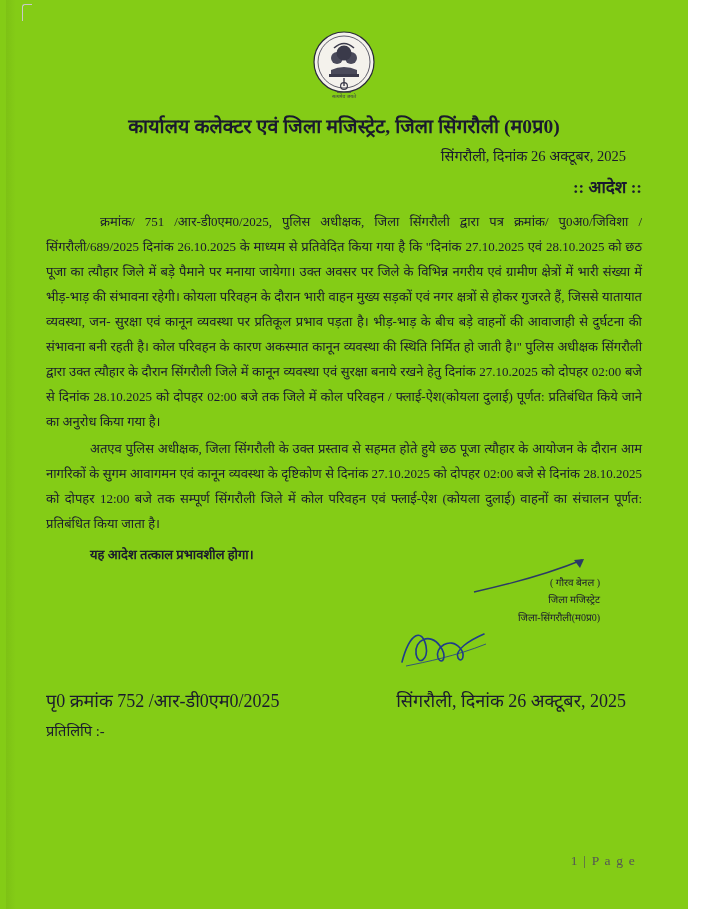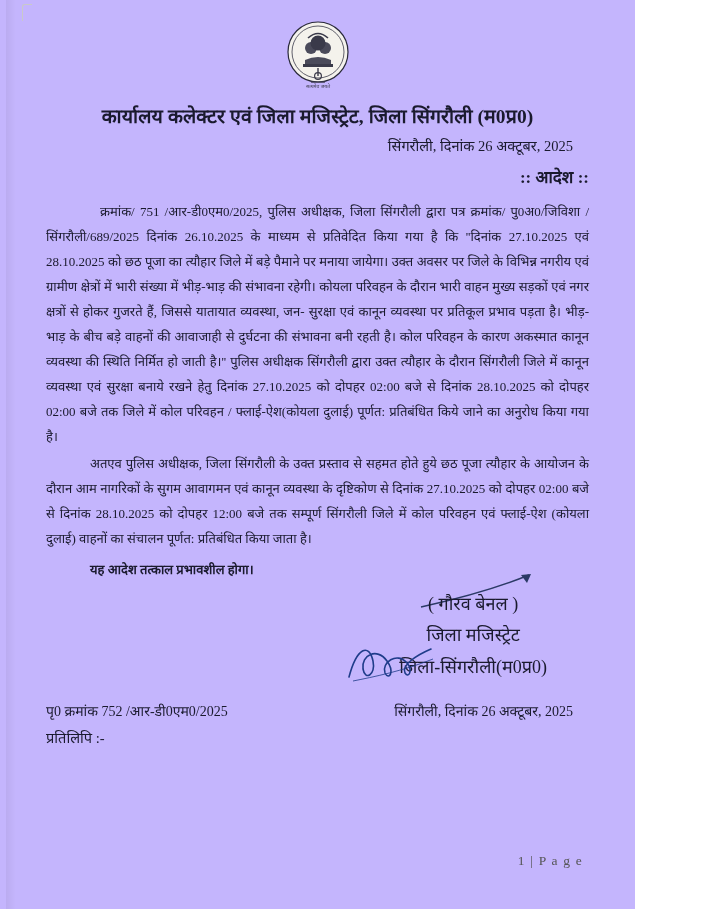--- a/index.html
+++ b/index.html
@@ -11,25 +11,25 @@
     width: 717px;
     height: 909px;
     background: #ffffff;
     font-family: "Liberation Serif", "DejaVu Serif", serif;
     color: #1a1a2e;
     overflow: hidden;
     position: relative;
   }
   .page {
     position: relative;
-    width: 635px;
+    width: 688px;
     height: 909px;
     box-sizing: border-box;
-    padding: 10px 46px 10px 46px;
-    background: #c4b5fd;
+    padding: 20px 46px 10px 46px;
+    background: #84cc16;
   }
   
   .scan-edge-left {
     position: absolute;
     left: 6px; top: 0; bottom: 0;
     width: 10px;
     background: linear-gradient(90deg, rgba(0,0,0,0.05), rgba(0,0,0,0));
     pointer-events: none;
   }
   .scan-corner {
@@ -92,22 +92,22 @@
   }
   .sign-block {
     margin-top: 6px;
     position: relative;
     height: 108px;
   }
   .sign-col {
     position: absolute;
     right: 42px;
     top: 0;
-    text-align: center;
-    font-size: 18px;
+    text-align: right;
+    font-size: 10px;
     line-height: 1.75;
   }
   .sign-name {
     white-space: nowrap;
   }
   .sign-stroke {
     position: absolute;
     right: 52px;
     top: -16px;
     width: 120px;
@@ -119,21 +119,21 @@
     right: 150px;
     top: 48px;
     width: 96px;
     height: 50px;
     pointer-events: none;
   }
   .footer-row {
     display: flex;
     justify-content: space-between;
     align-items: flex-end;
-    font-size: 14px;
+    font-size: 18px;
     margin-top: 2px;
   }
   .footer-left {
     line-height: 1.9;
   }
   .footer-right {
     line-height: 1.9;
     padding-right: 16px;
   }
   .copy-label {

